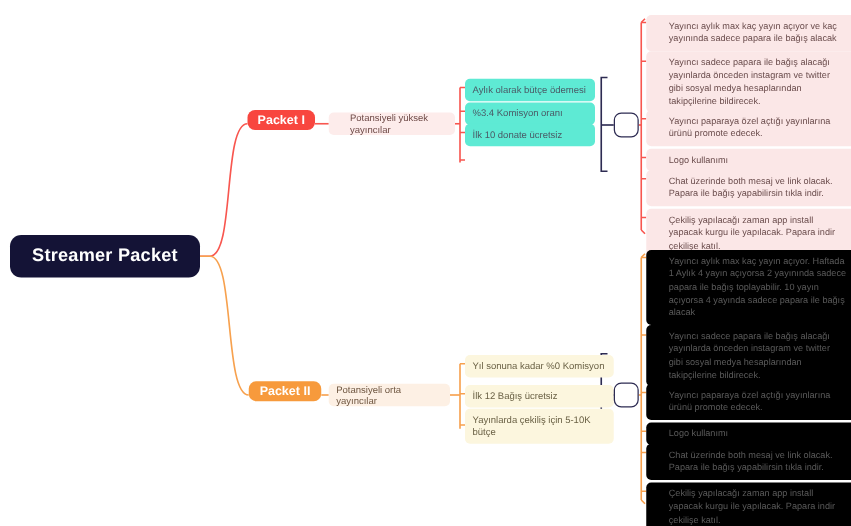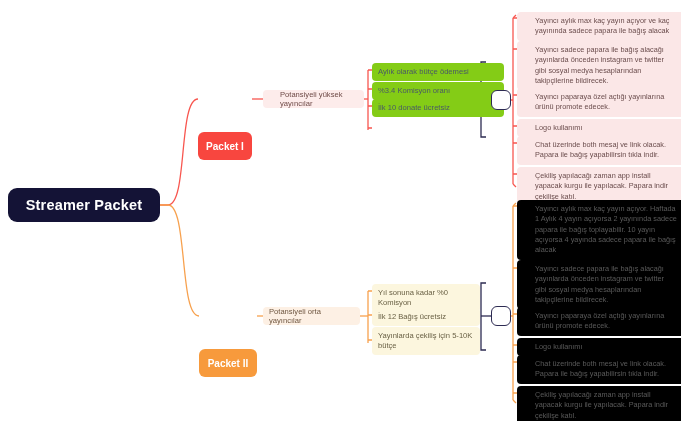--- a/index.html
+++ b/index.html
@@ -40,30 +40,29 @@
     color: #ffffff;
     font-size: 14.5px;
     font-weight: bold;
     letter-spacing: .2px;
     z-index: 5;
   }
 
   
   .packet-pill {
     position: absolute;
-    height: 28px;
+    height: 16px;
     border-radius: 6px;
     display: flex;
     align-items: center;
     justify-content: center;
     color: #ffffff;
     font-size: 10px;
     font-weight: bold;
     z-index: 5;
-    margin-top: 44px;
   }
   .packet-pill.p1 {
     left: 198px;
     top: 88px;
     width: 54px;
     background: #f8463f;
   }
   .packet-pill.p2 {
     left: 199px;
     top: 305px;
@@ -104,28 +103,28 @@
     position: absolute;
     left: 372px;
     border-radius: 4px;
     box-sizing: border-box;
     padding: 4px 6px;
     font-size: 7.6px;
     line-height: 1.34;
     z-index: 5;
   }
   .subitem.blue {
-    background: #84cc16;
+    background: #5eead4;
     color: #4a5a66;
-    width: 132px;
+    width: 104px;
   }
   .subitem.cream {
     background: #fcf6de;
     color: #6a6145;
-    width: 108px;
+    width: 119px;
   }
 
   
   .detail {
     position: absolute;
     left: 517px;
     border-radius: 4px;
     box-sizing: border-box;
     padding: 4px 18px;
     font-size: 7.3px;

